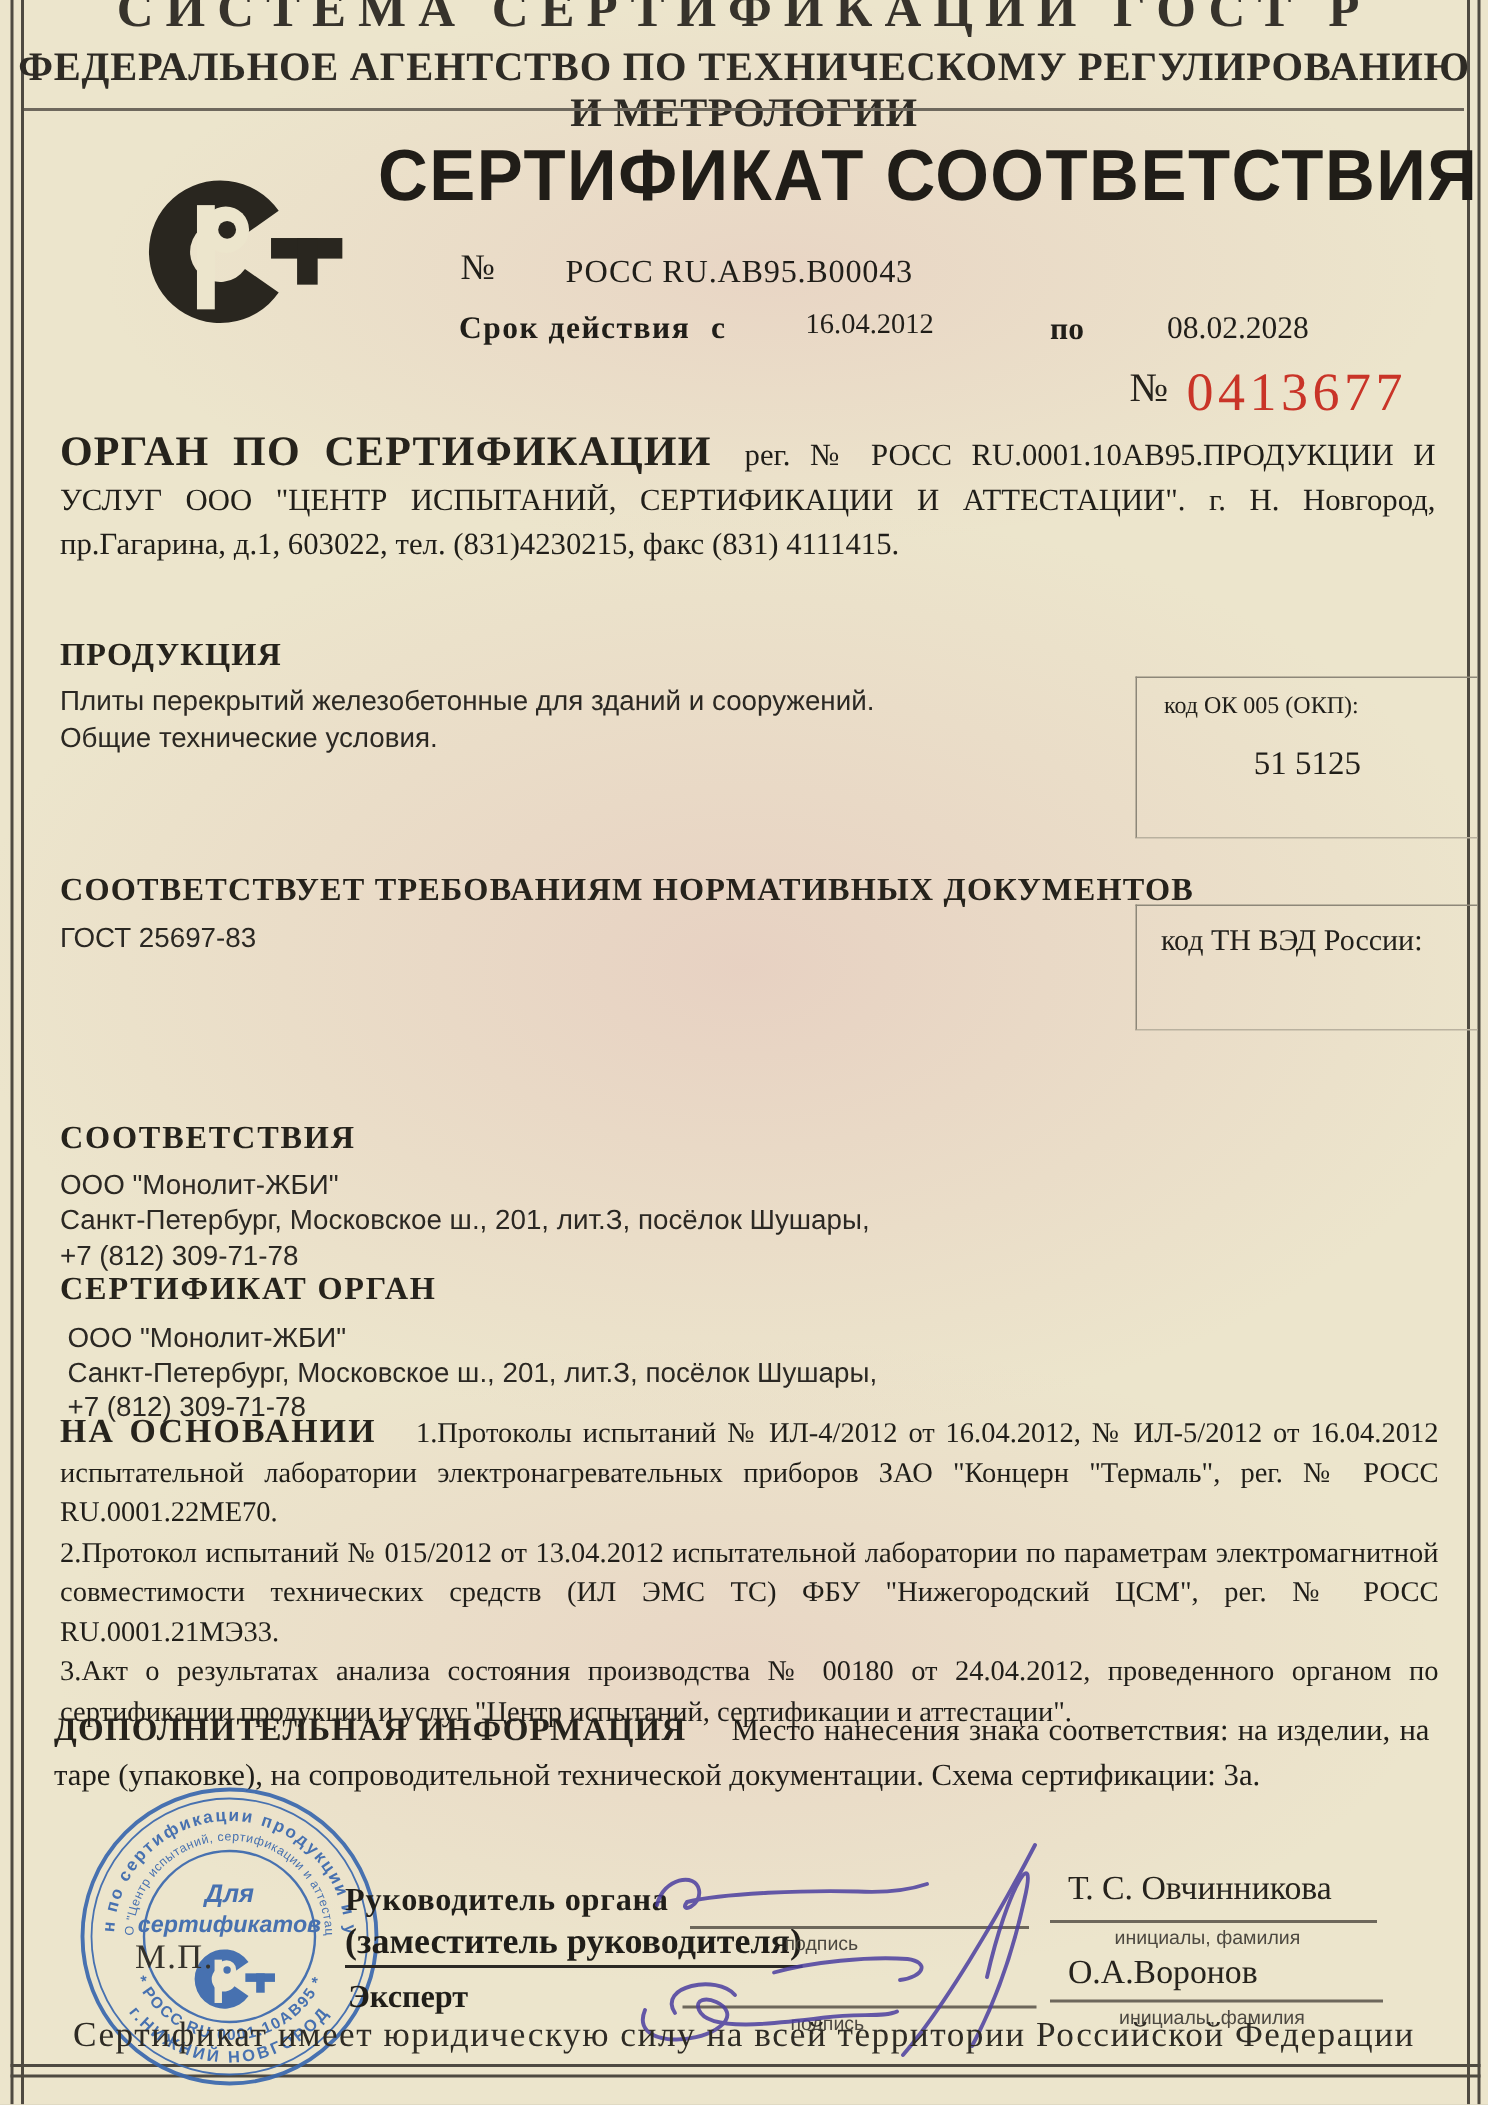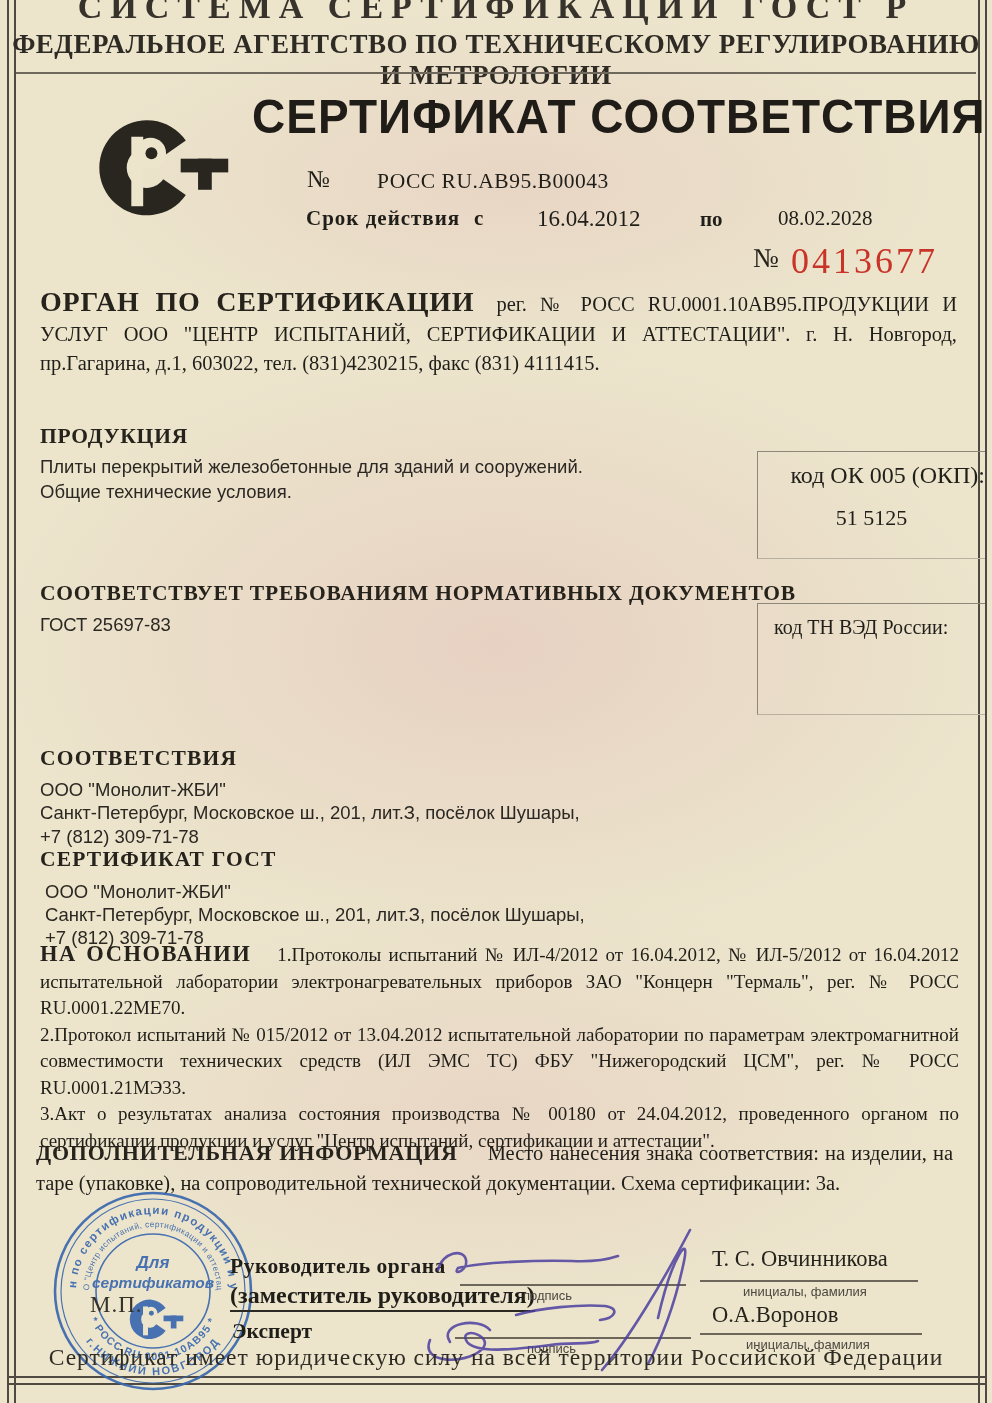--- a/index.html
+++ b/index.html
@@ -20,41 +20,41 @@
   
   .hdr1 { top:-12px; left:0; width:100%; text-align:center; font-weight:bold; font-size:34px; letter-spacing:8px; color:#37332c; }
   .hdr2 { top:29px; left:0; width:100%; text-align:center; font-weight:bold; font-size:27px; letter-spacing:.5px; color:#2e2b25; }
   .hdr-rule { top:72px; left:16px; width:960px; height:2px; background:#6e685d; }
   .title { left:252px; top:88px; font-family:"Liberation Sans", sans-serif; font-weight:bold; font-size:46px; letter-spacing:1px; color:#201d18; transform:scaleY(1.05); transform-origin:left top; }
   
   .no-label  { left:307px; top:166px; font-size:24px; }
   .no-value  { left:377px; top:169px; font-size:21.5px; letter-spacing:.5px; }
   .val-label { left:306px; top:206px; font-weight:bold; font-size:21px; letter-spacing:1px; }
   .val-c     { left:474px; top:206px; font-weight:bold; font-size:21px; }
-  .val-from  { left:537px; top:206px; font-size:23px; }
+  .val-from  { left:537px; top:206px; font-size:19px; }
   .val-po    { left:700px; top:207px; font-weight:bold; font-size:21px; }
   .val-to    { left:778px; top:206px; font-size:21px; }
   .form-no   { left:753px; top:243px; font-size:27px; color:#26231d; }
   .form-num  { left:791px; top:240px; font-family:Liberation Serif, serif; font-size:36px; color:#c93428; letter-spacing:3px; }
   
   .para { text-align:justify; }
   .org-block { left:40px; top:287px; width:917px; font-size:20.5px; line-height:29.5px; }
   .sec-head { font-weight:bold; font-size:21.5px; letter-spacing:.8px; color:#26231c; }
   .org-block .sec-head { margin-right:22px; font-size:28px; }
   .prod-head { left:40px; top:424px; }
   .sans { font-family:"Liberation Sans", sans-serif; font-size:18.5px; color:#2b2823; }
   .prod-l1 { left:40px; top:456px; }
   .prod-l2 { left:40px; top:481px; }
   .code-box { border-top:1.5px solid #8d8779; border-left:1.5px solid #8d8779; border-bottom:1px solid #b9b19f; }
   .okp-box { left:757px; top:451px; width:228px; height:108px; }
-  .okp-label { padding:10px 0 0 18px; font-size:24px;text-align:right; }
+  .okp-label { padding:10px 0 0 18px; font-size:16px; }
   .okp-value { text-align:center; margin-top:16px; font-size:22px; }
   .conf-head { left:40px; top:581px; }
   .conf-std  { left:40px; top:614px; }
-  .tnved-box { left:757px; top:603px; width:228px; height:112px; }
+  .tnved-box { left:757px; top:603px; width:228px; height:84px; }
   .tnved-label { padding:12px 0 0 16px; font-size:20px; }
   .mfr-head { left:40px; top:746px; letter-spacing:1.2px; }
   .mfr-name { left:40px; top:779px; } .mfr-addr { left:40px; top:802px; } .mfr-phone { left:40px; top:826px; }
   .iss-head { left:40px; top:847px; letter-spacing:1.2px; }
   .iss-name { left:45px; top:881px; } .iss-addr { left:45px; top:904px; } .iss-phone { left:45px; top:927px; }
   .basis-block { left:40px; top:941px; width:919px; font-size:19px; line-height:26.5px; }
   .basis-block .sec-head { font-size:22.5px; letter-spacing:1.5px; margin-right:26px; }
   .basis-item { display:inline; }
   .basis-item-block { display:block; }
   .addl-block { left:36px; top:1138px; width:917px; font-size:20.5px; line-height:30px; }
@@ -132,21 +132,21 @@
   <div class="abs sans conf-std">ГОСТ 25697-83</div>
   <div class="abs code-box tnved-box">
     <div class="tnved-label">код ТН ВЭД России:</div>
   </div>
 
   <div class="abs sec-head mfr-head">СООТВЕТСТВИЯ</div>
   <div class="abs sans mfr-name">ООО "Монолит-ЖБИ"</div>
   <div class="abs sans mfr-addr">Санкт-Петербург, Московское ш., 201, лит.З, посёлок Шушары,</div>
   <div class="abs sans mfr-phone">+7 (812) 309-71-78</div>
 
-  <div class="abs sec-head iss-head">СЕРТИФИКАТ ГОСТ</div>
+  <div class="abs sec-head iss-head">СЕРТИФИКАТ ОРГАН</div>
   <div class="abs sans iss-name">ООО "Монолит-ЖБИ"</div>
   <div class="abs sans iss-addr">Санкт-Петербург, Московское ш., 201, лит.З, посёлок Шушары,</div>
   <div class="abs sans iss-phone">+7 (812) 309-71-78</div>
 
   <div class="abs basis-block para">
     <span class="sec-head">НА ОСНОВАНИИ</span><span class="basis-item">1.Протоколы испытаний № ИЛ-4/2012 от 16.04.2012, № ИЛ-5/2012 от 16.04.2012 испытательной лаборатории электронагревательных приборов ЗАО "Концерн "Термаль", рег. № РОСС RU.0001.22МЕ70.</span>
     <span class="basis-item-block">2.Протокол испытаний № 015/2012 от 13.04.2012 испытательной лаборатории по параметрам электромагнитной совместимости технических средств (ИЛ ЭМС ТС) ФБУ "Нижегородский ЦСМ", рег. № РОСС RU.0001.21МЭ33.</span>
     <span class="basis-item-block">3.Акт о результатах анализа состояния производства № 00180 от 24.04.2012, проведенного органом по сертификации продукции и услуг "Центр испытаний, сертификации и аттестации".</span>
   </div>
 

